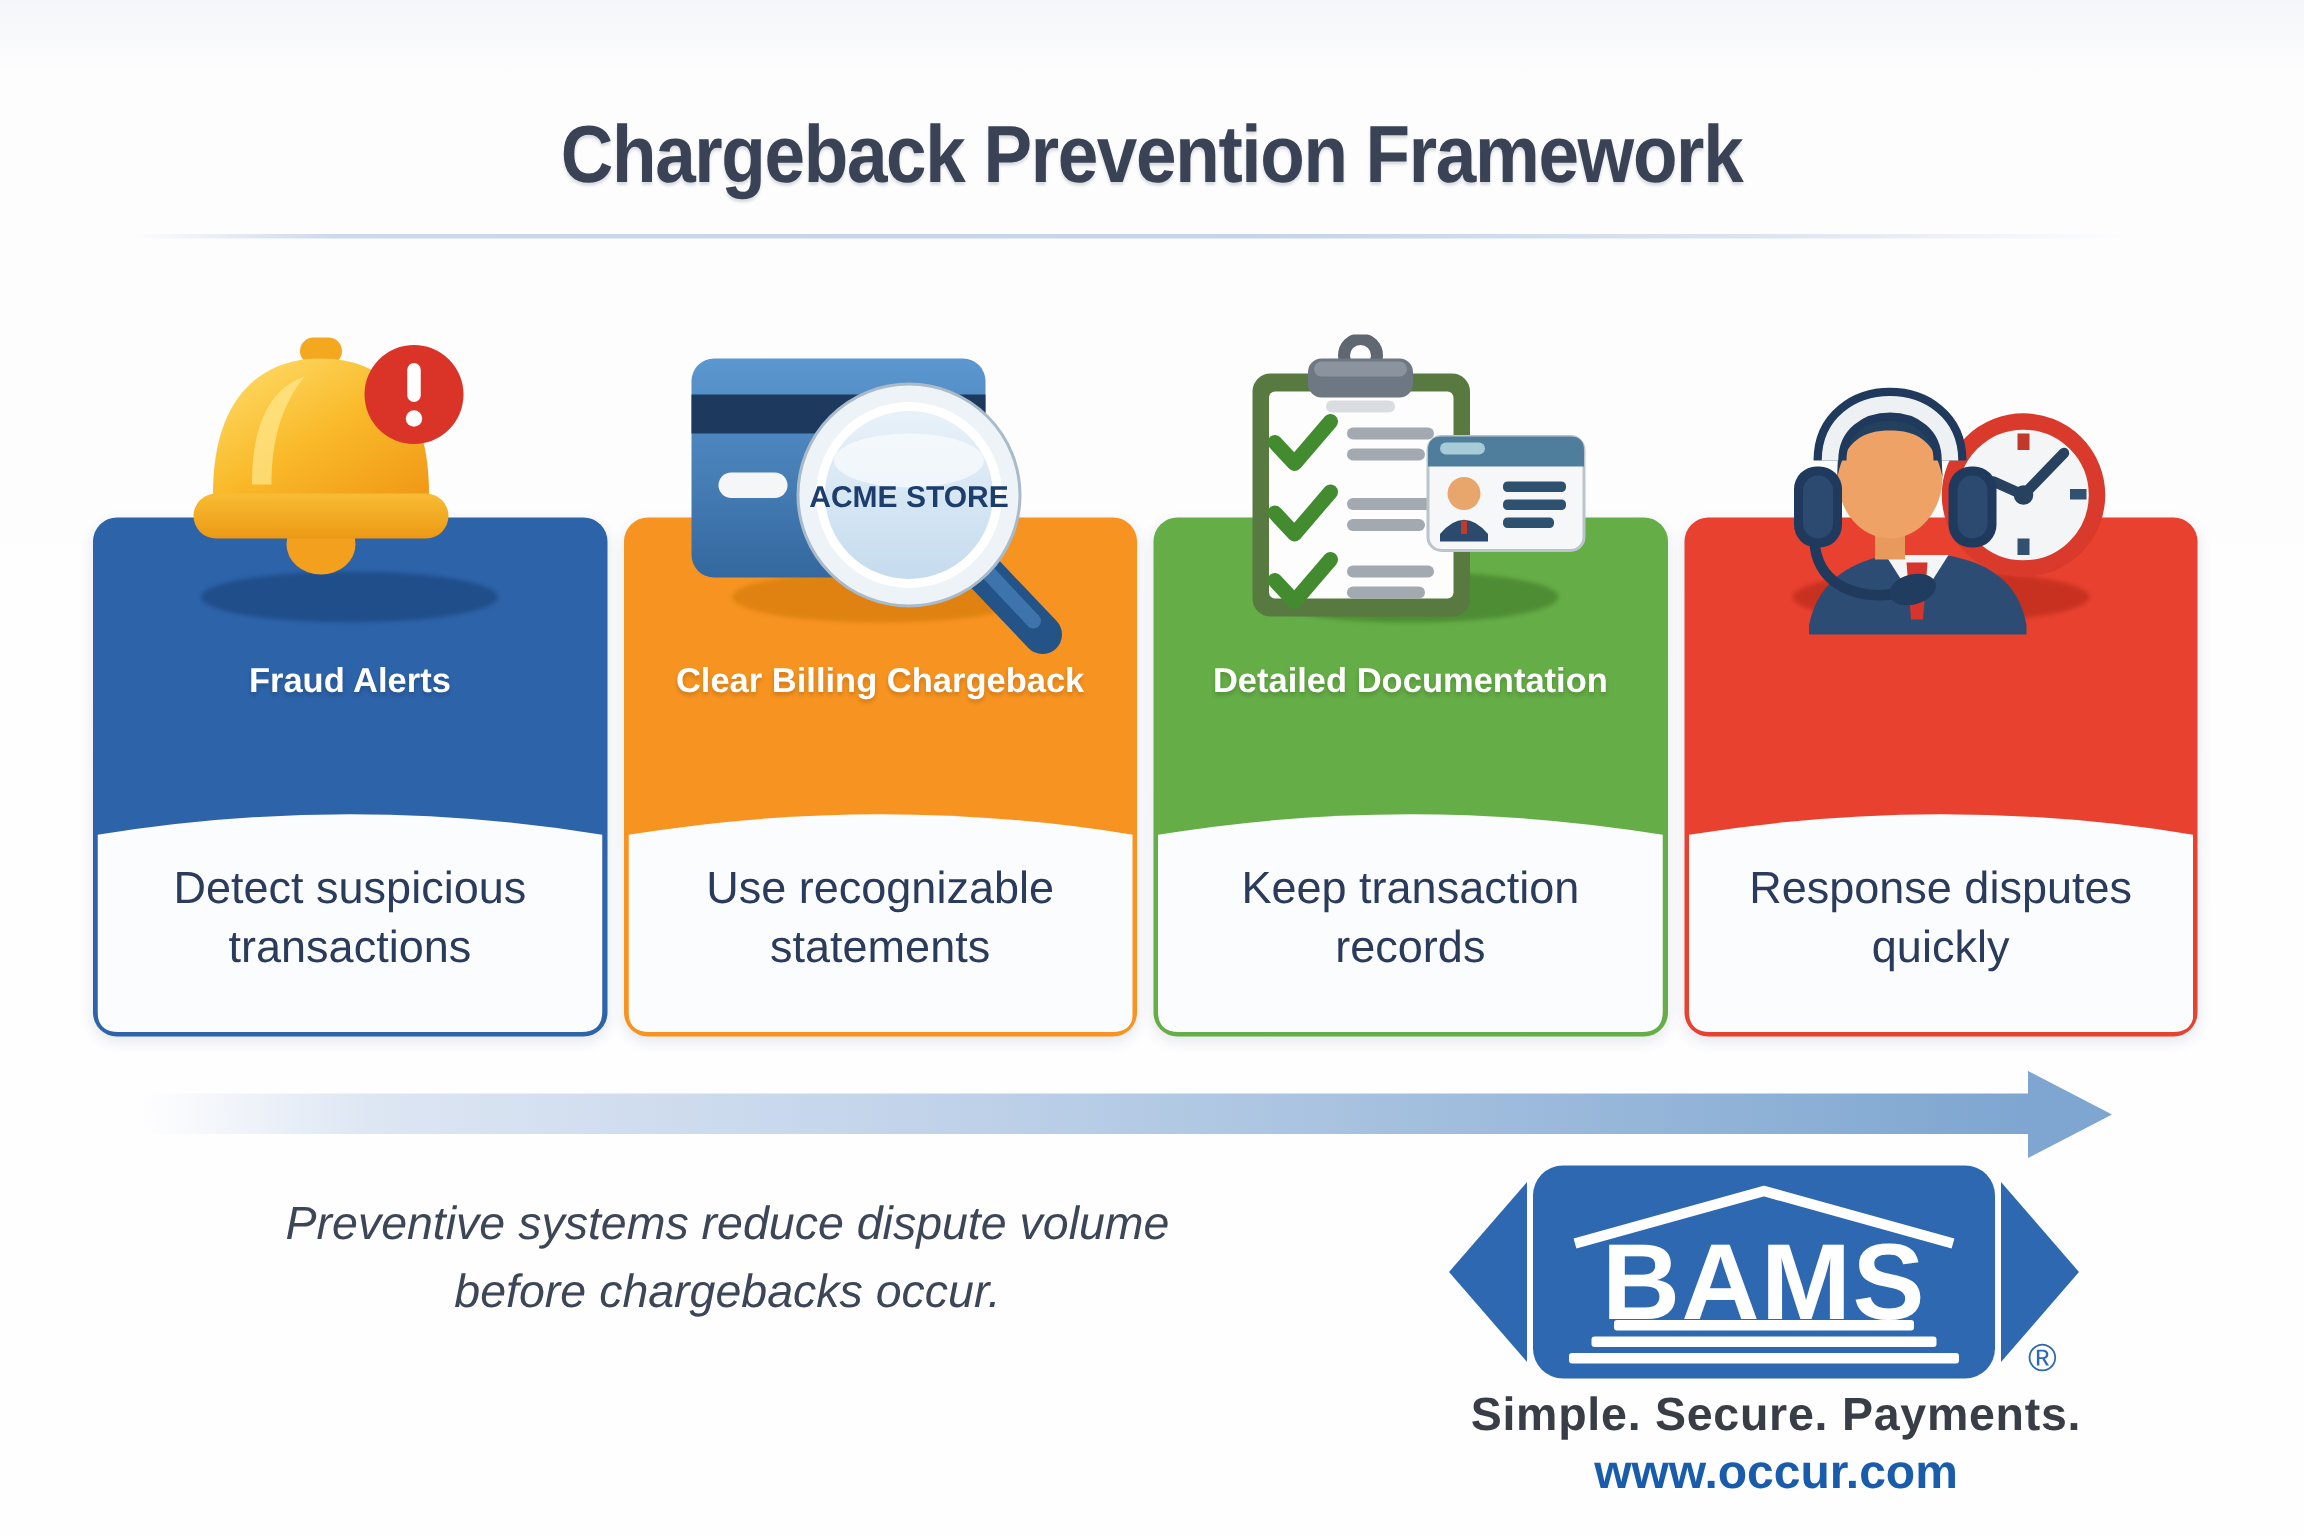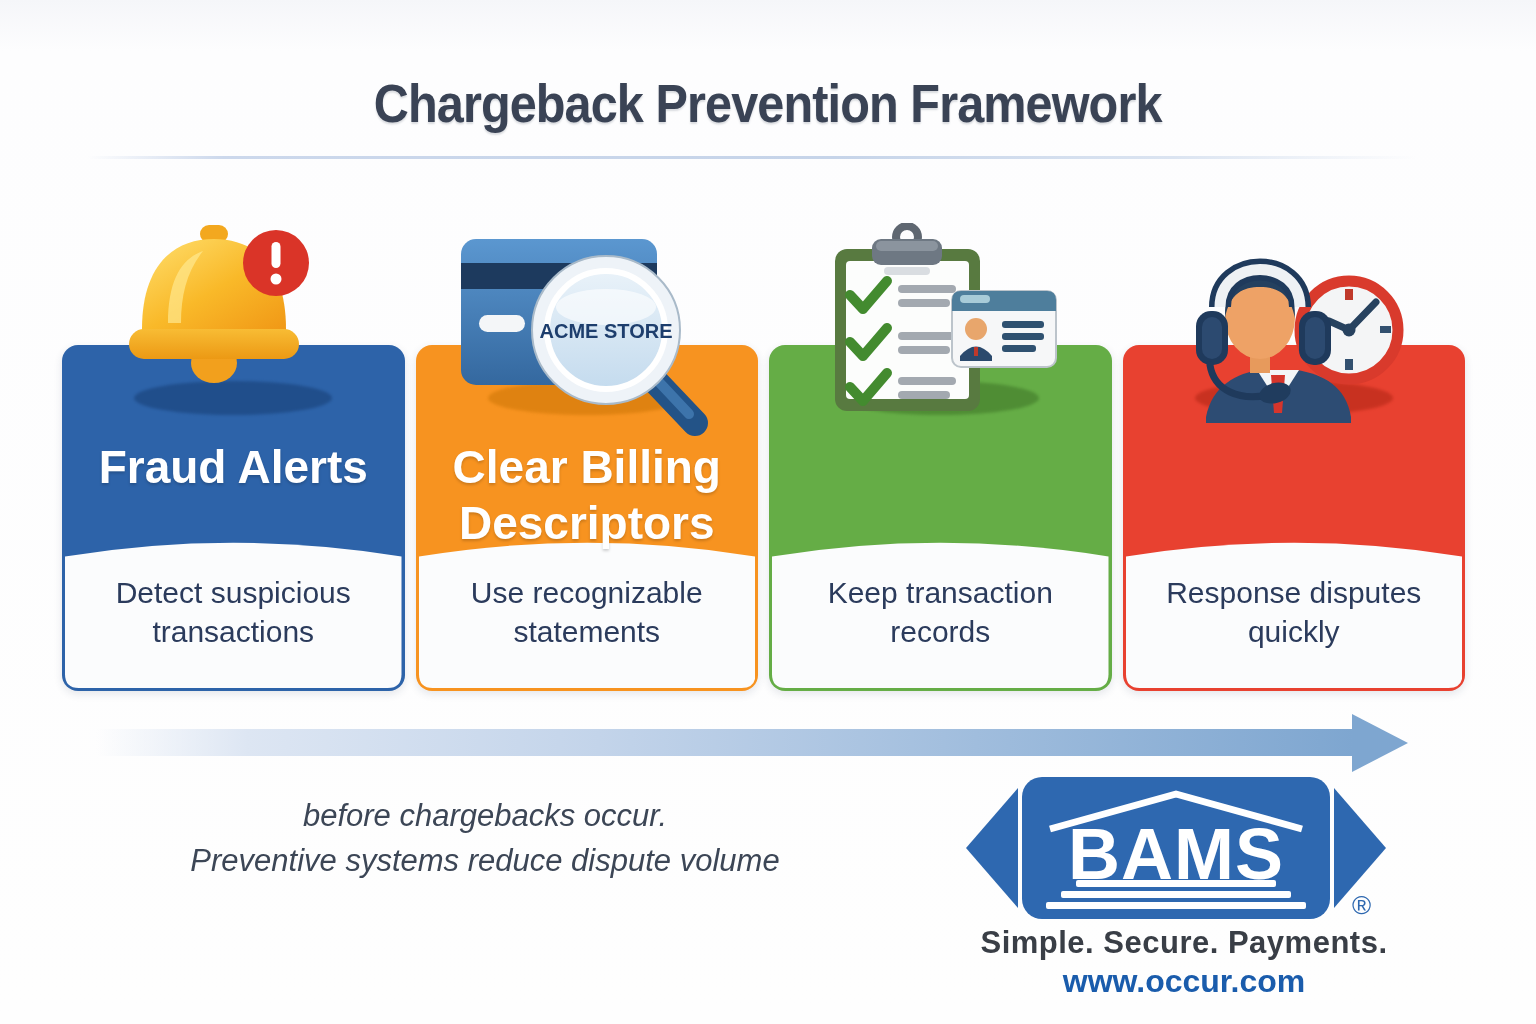--- a/index.html
+++ b/index.html
@@ -15,21 +15,21 @@
   .title-divider{position:absolute;top:156px;left:88px;width:1356px;height:3px;
     background:linear-gradient(90deg,rgba(201,214,234,0) 0%,#ccd8ec 10%,#c6d4e9 55%,#dbe4f1 80%,rgba(219,228,241,0) 98%);}
 
   
   .cards{position:absolute;left:62px;top:345px;width:1403px;height:346px;
     display:grid;grid-template-columns:repeat(4,1fr);gap:11px;}
   .card{position:relative;height:346px;border-radius:16px;background:var(--c);
     box-shadow:0 3px 9px rgba(40,60,90,.12);}
   .wave{position:absolute;left:3px;right:3px;bottom:3px;height:155px;width:calc(100% - 6px);}
   .card-title{position:absolute;top:94px;left:0;right:0;padding:0 30px;text-align:center;
-    font-size:46px;line-height:1.22;font-weight:700;color:#ffffff;z-index:2;
+    font-size:23px;line-height:1.22;font-weight:700;color:#ffffff;z-index:2;
     text-shadow:0 2px 3px rgba(0,0,0,.18);}
   .card-desc{position:absolute;top:228px;left:0;right:0;padding:0 16px;text-align:center;
     font-size:30px;line-height:1.3;color:#2b3b5c;z-index:2;}
   .icon-shadow{position:absolute;top:36px;left:50%;transform:translateX(-50%);
     width:198px;height:34px;border-radius:50%;background:var(--sh);filter:blur(1.5px);opacity:.9;}
   .card-icon{position:absolute;top:-122px;left:50%;transform:translateX(-50%);
     width:300px;height:245px;z-index:3;}
 
   
   .flow-arrow{position:absolute;left:96px;top:712px;width:1312px;height:62px;}
@@ -115,21 +115,21 @@
           <rect x="24" y="40" width="196" height="26" fill="#1d3a5e"></rect>
           <rect x="42" y="92" width="46" height="17" rx="8.5" fill="#f4f6f8"></rect>
           <line x1="220" y1="160" x2="258" y2="200" stroke="#235387" stroke-width="26" stroke-linecap="round"></line>
           <line x1="221" y1="158" x2="252" y2="191" stroke="#3d74ab" stroke-width="10" stroke-linecap="round"></line>
           <circle cx="169" cy="107" r="74" fill="#eef3f8" stroke="#a9bac9" stroke-width="2"></circle>
           <circle cx="169" cy="107" r="59" fill="url(#g-glass)" stroke="#ffffff" stroke-width="6"></circle>
           <ellipse cx="169" cy="84" rx="50" ry="18" fill="rgba(255,255,255,0.6)"></ellipse>
           <text x="169" y="115" text-anchor="middle" font-family="Liberation Sans, sans-serif" font-size="20" font-weight="700" fill="#1d3e6d">ACME STORE</text>
         </svg>
       </div>
-      <div class="card-title">Clear Billing Descriptors</div>
+      <div class="card-title">Clear Billing Chargeback</div>
       <div class="card-desc">Use recognizable statements</div>
     </div>
 
     <div class="card" style="--c:#65ad46;--sh:#4d8a33">
       <div class="icon-shadow"></div>
       <svg class="wave" viewBox="0 0 340 158" preserveAspectRatio="none">
         <path d="M0,24 Q170,-4 340,24 L340,144 Q340,158 326,158 L14,158 Q0,158 0,144 Z" fill="#fbfcfd"></path>
       </svg>
       <div class="card-icon">
         <svg viewBox="0 0 300 245" width="300" height="245">
@@ -152,20 +152,21 @@
           <path d="M162,77 q0,-9 9,-9 h86 q9,0 9,9 v11 h-104 z" fill="#4e7e9c"></path>
           <rect x="170" y="72" width="30" height="8" rx="4" fill="#a8cbd8"></rect>
           <circle cx="186" cy="106" r="11" fill="#e8a66c"></circle>
           <path d="M170,133 Q186,114 202,133 L202,138 L170,138 Z" fill="#2b4a6d"></path>
           <rect x="184" y="124" width="4" height="9" fill="#c0392b"></rect>
           <rect x="212" y="98" width="42" height="7" rx="3" fill="#2f5170"></rect>
           <rect x="212" y="110" width="42" height="7" rx="3" fill="#2f5170"></rect>
           <rect x="212" y="122" width="34" height="7" rx="3" fill="#2f5170"></rect>
         </svg>
       </div>
+      <div class="card-title">Detailed Documentation</div>
       <div class="card-desc">Keep transaction records</div>
     </div>
 
     <div class="card" style="--c:#e84130;--sh:#c5301f">
       <div class="icon-shadow"></div>
       <svg class="wave" viewBox="0 0 340 158" preserveAspectRatio="none">
         <path d="M0,24 Q170,-4 340,24 L340,144 Q340,158 326,158 L14,158 Q0,158 0,144 Z" fill="#fbfcfd"></path>
       </svg>
       <div class="card-icon">
         <svg viewBox="0 0 300 245" width="300" height="245">
@@ -196,22 +197,22 @@
       <div class="card-desc">Response disputes quickly</div>
     </div>
   </div>
 
   <div class="flow-arrow">
     <div class="bar"></div>
     <div class="head"></div>
   </div>
 
   <div class="tagline">
+    <div>Preventive systems reduce dispute volume</div>
     <div>before chargebacks occur.</div>
-    <div>Preventive systems reduce dispute volume</div>
   </div>
 
   <svg class="bams-logo" viewBox="0 0 448 152">
     <polygon points="58,16 58,136 6,76" fill="#2e68b0"></polygon>
     <polygon points="374,16 374,136 426,76" fill="#2e68b0"></polygon>
     <rect x="62" y="5" width="308" height="142" rx="20" fill="#2e68b0"></rect>
     <path d="M90,57 L216,22 L342,57" fill="none" stroke="#ffffff" stroke-width="7" stroke-linejoin="round"></path>
     <text x="216" y="107" text-anchor="middle" font-family="Liberation Sans, sans-serif" font-size="72" font-weight="700" fill="#ffffff" letter-spacing="1">BAMS</text>
     <g>
       <rect x="116" y="108" width="200" height="7" rx="2" fill="#ffffff"></rect>

